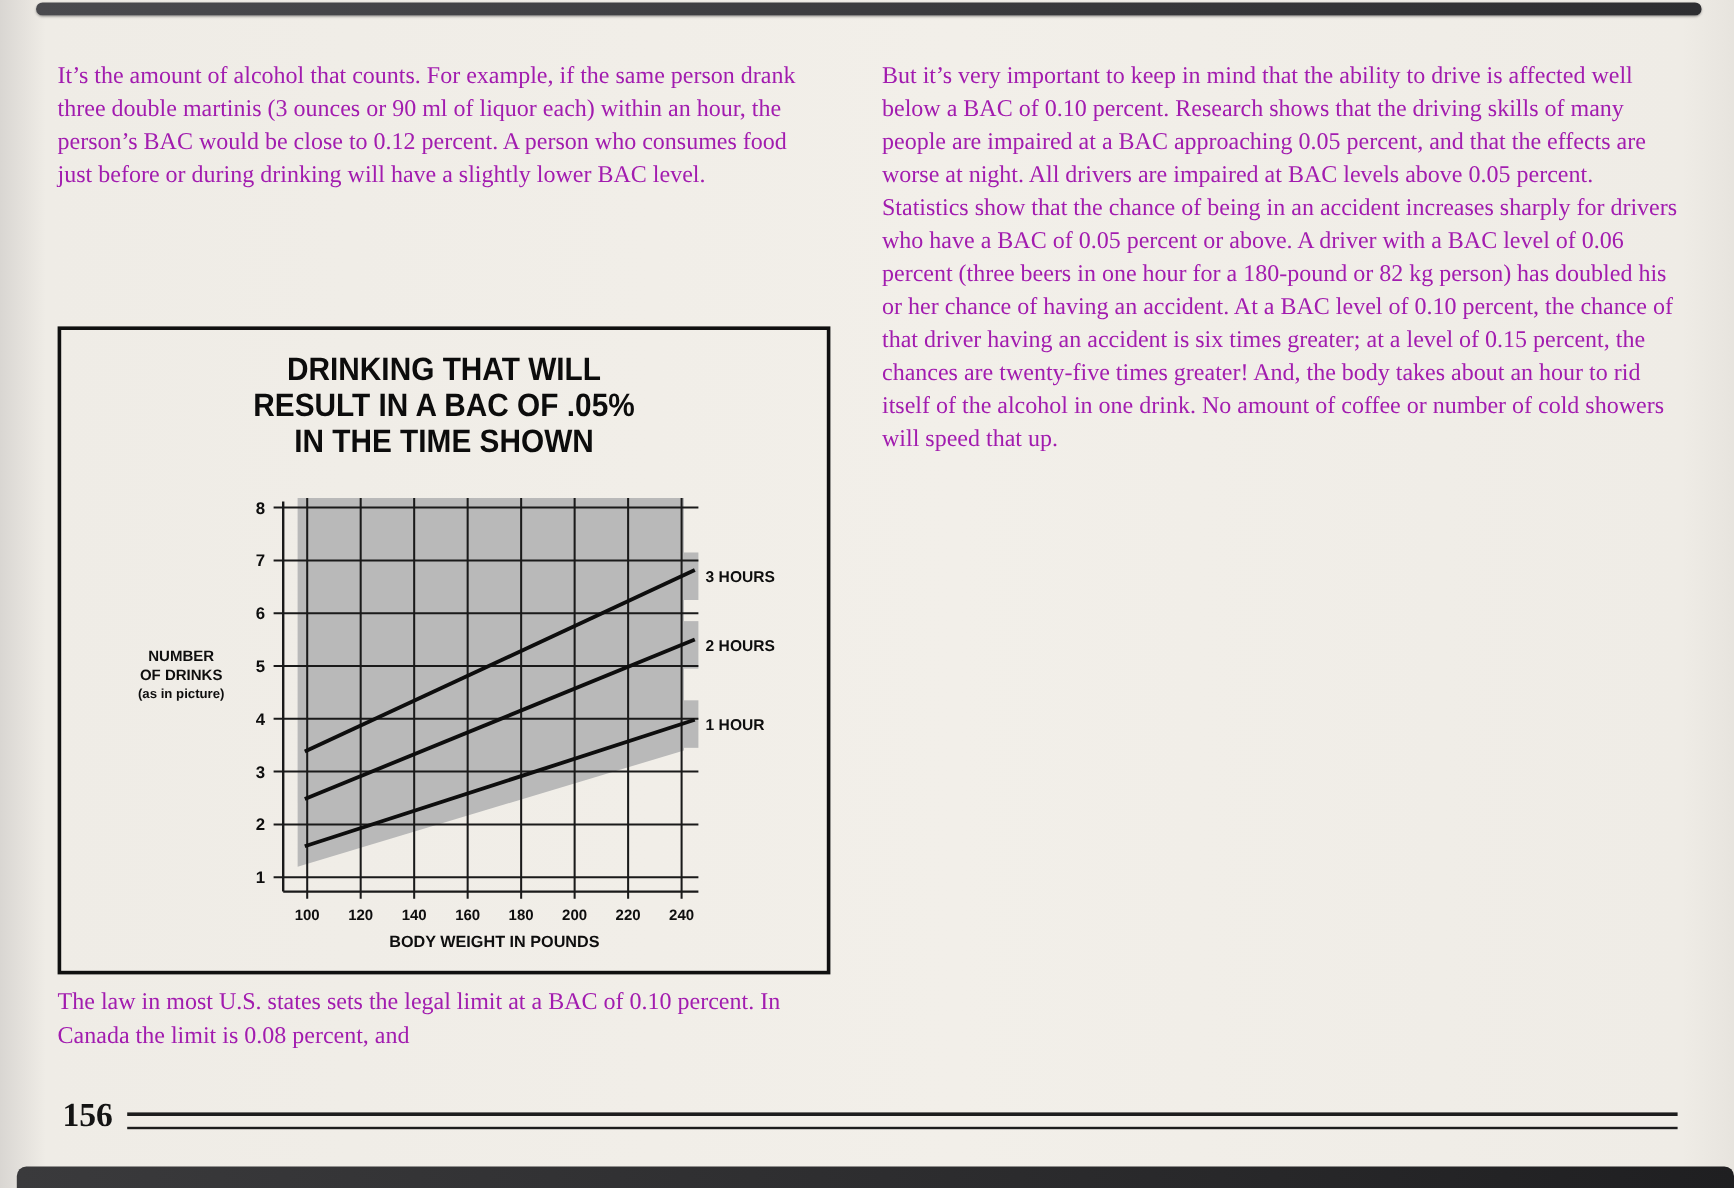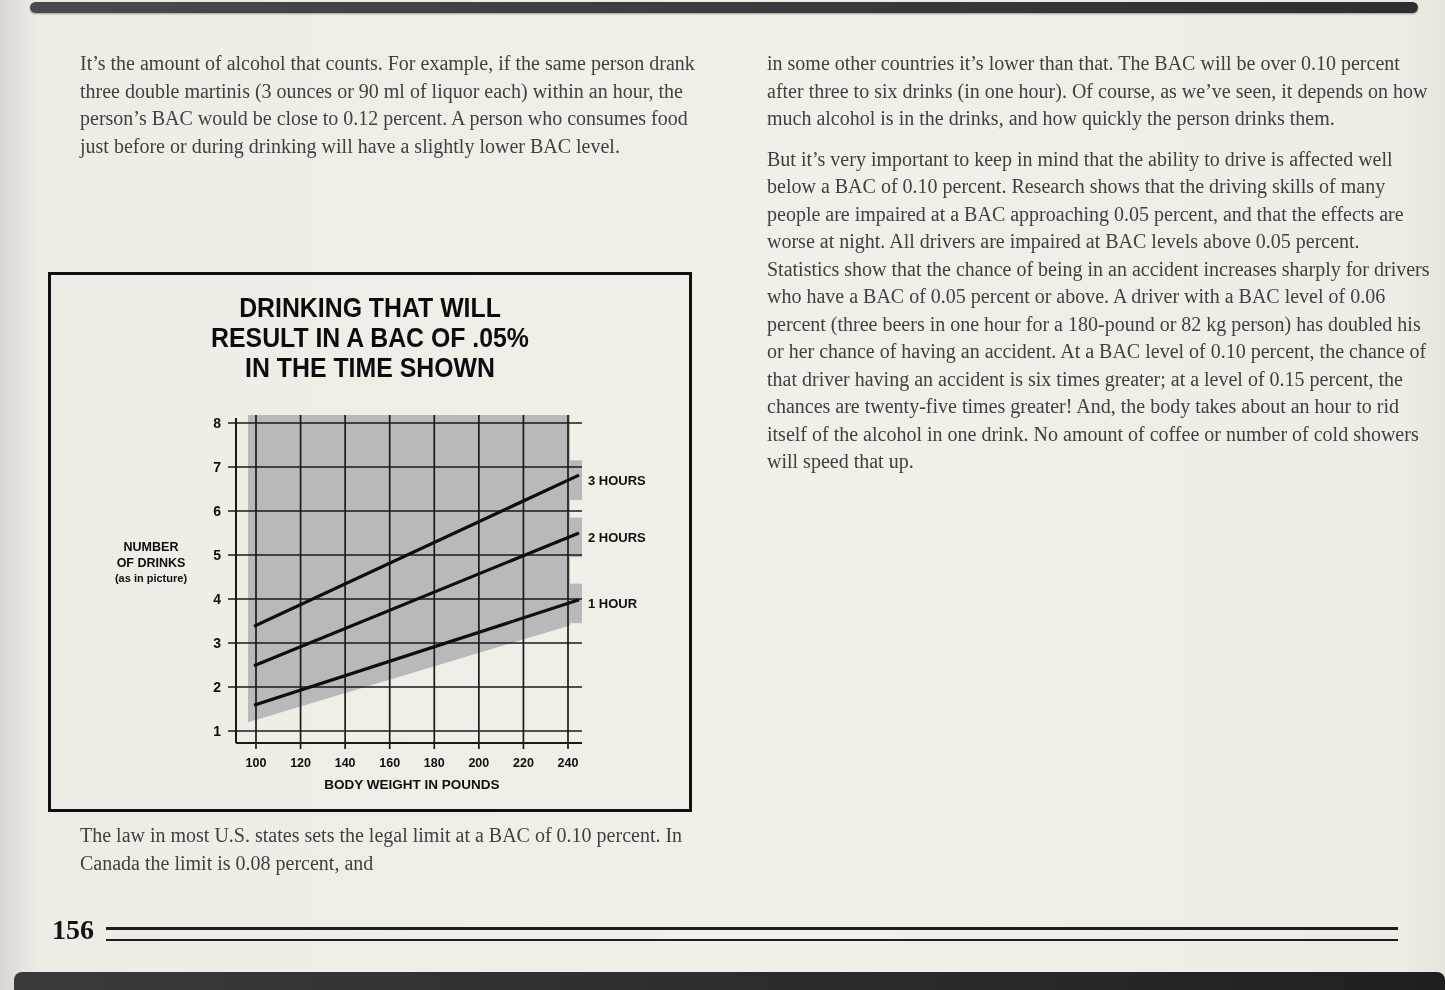--- a/index.html
+++ b/index.html
@@ -14,21 +14,21 @@
   }
   .scan-bar-top{
     position:absolute;left:30px;top:2px;width:1388px;height:11px;border-radius:6px;
     background:linear-gradient(90deg,#4a4a4e,#39393c 60%,#2e2e31);
     box-shadow:0 1px 2px rgba(0,0,0,.35);
   }
   .scan-bar-bottom{
     position:absolute;left:14px;top:972px;width:1431px;height:18px;border-radius:8px 8px 0 0;
     background:linear-gradient(90deg,#3a3a3c,#28282a 70%,#1f1f21);
   }
-  .col{position:absolute;color:#404040;font-size:20px;line-height:27.5px;margin-left:32px;}
+  .col{position:absolute;color:#a21caf;font-size:20px;line-height:27.5px;}
   .col p{margin:0 0 13px 0;}
   .col-left-top{left:48px;top:50px;width:620px;}
   .col-left-bottom{left:48px;top:822px;width:630px;}
   .col-right{left:735px;top:50px;width:665px;}
   .chart-figure{
     position:absolute;left:48px;top:272px;width:638px;height:534px;
     border:3px solid #101010;background:transparent;
   }
   .chart-title{
     position:absolute;top:18px;left:0;right:0;text-align:center;
@@ -120,20 +120,19 @@
     <div>RESULT IN A BAC OF .05%</div>
     <div>IN THE TIME SHOWN</div>
   </div>
 </div>
 
 <div class="col col-left-bottom">
   <p>The law in most U.S. states sets the legal limit at a BAC of 0.10 percent. In Canada the limit is 0.08 percent, and</p>
 </div>
 
 <div class="col col-right">
-  <p>in some other countries it’s lower than that. The BAC will be over 0.10 percent after three to six drinks (in one hour). Of course, as we’ve seen, it depends on how much alcohol is in the drinks, and how quickly the person drinks them.</p>
   <p>But it’s very important to keep in mind that the ability to drive is affected well below a BAC of 0.10 percent. Research shows that the driving skills of many people are impaired at a BAC approaching 0.05 percent, and that the effects are worse at night. All drivers are impaired at BAC levels above 0.05 percent. Statistics show that the chance of being in an accident increases sharply for drivers who have a BAC of 0.05 percent or above. A driver with a BAC level of 0.06 percent (three beers in one hour for a 180-pound or 82 kg person) has doubled his or her chance of having an accident. At a BAC level of 0.10 percent, the chance of that driver having an accident is six times greater; at a level of 0.15 percent, the chances are twenty-five times greater! And, the body takes about an hour to rid itself of the alcohol in one drink. No amount of coffee or number of cold showers will speed that up.</p>
 </div>
 
 <div class="page-number">156</div>
 <div class="footer-rule"></div>
 
 <div class="scan-bar-bottom"></div>
 
 </body></html>

